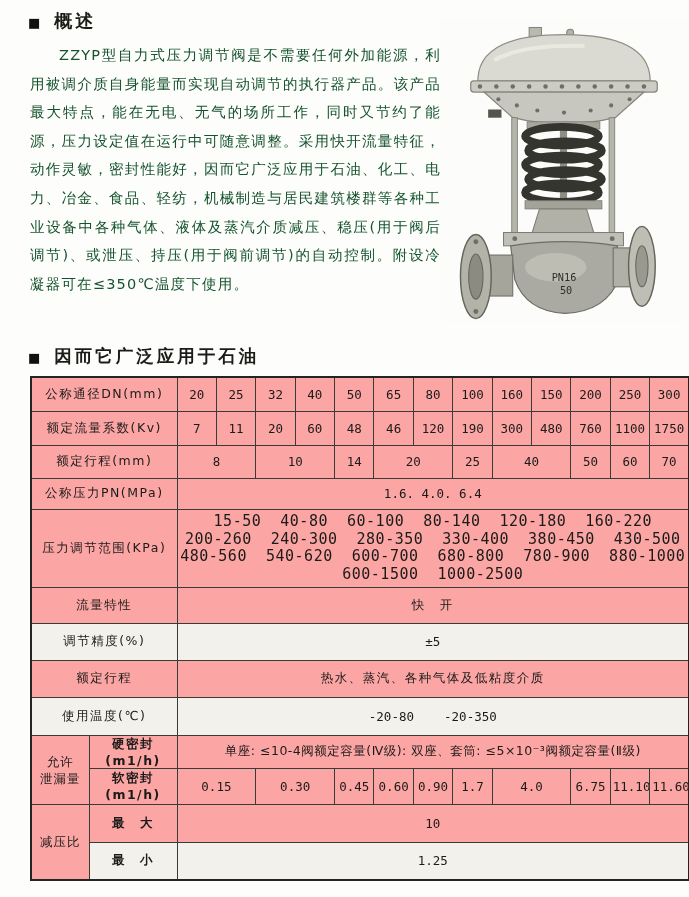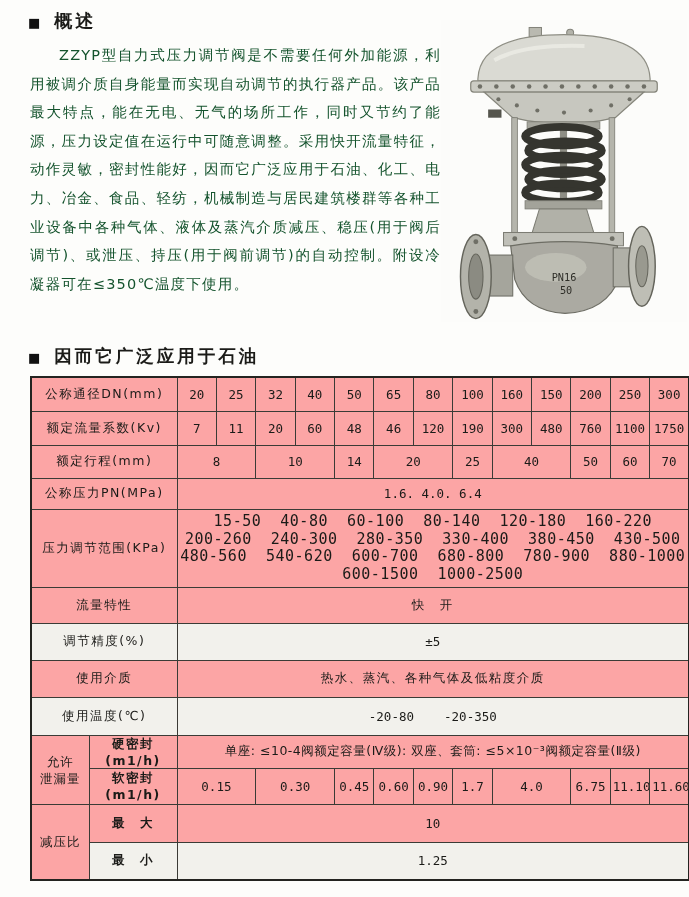--- a/index.html
+++ b/index.html
@@ -248,21 +248,21 @@
         <td class="lbl" colspan="2">流量特性</td>
         <td class="val" colspan="13">快　开</td>
       </tr>
 
       <tr class="h37 tint">
         <td class="lbl" colspan="2">调节精度(%)</td>
         <td class="val-mono" colspan="13">±5</td>
       </tr>
 
       <tr class="h37">
-        <td class="lbl" colspan="2">使用介质</td>
+        <td class="lbl" colspan="2">额定行程</td>
         <td class="val" colspan="13">热水、蒸汽、各种气体及低粘度介质</td>
       </tr>
 
       <tr class="h38 tint">
         <td class="lbl" colspan="2">使用温度(℃)</td>
         <td class="val-mono" colspan="13">-20-80    -20-350</td>
       </tr>
 
       <tr class="h29">
         <td class="group" rowspan="2">

